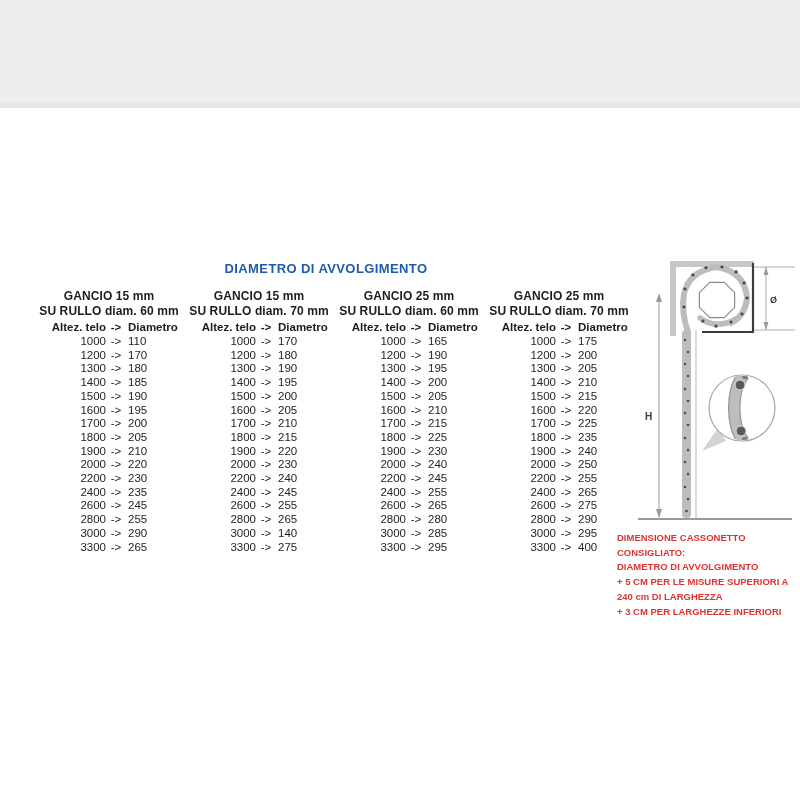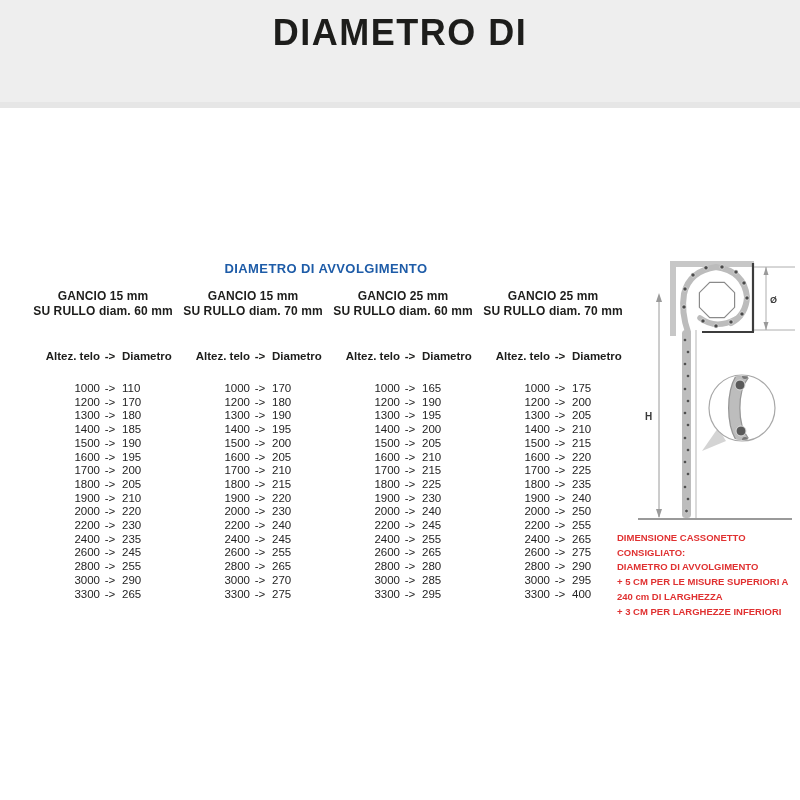--- a/index.html
+++ b/index.html
@@ -10,45 +10,44 @@
   .title-band{position:absolute;top:0;left:0;right:0;height:102px;background:var(--band-gray,#eeeeee);border-bottom:6px solid #e6e6e6;}
   .page-title{margin:0;padding-top:14px;text-align:center;font-size:36px;line-height:38px;font-weight:bold;
               color:var(--text-dark,#1d1d1b);letter-spacing:1.5px;}
   .page-title span{display:block;}
 
   
   .subtitle{position:absolute;top:261px;left:20px;width:612px;text-align:center;
             font-size:13px;font-weight:bold;letter-spacing:0.4px;color:var(--accent-blue,#1e5ca8);}
 
   
-  .tables{position:absolute;top:289px;left:22px;width:612px;display:flex;justify-content:center;}
+  .tables{position:absolute;top:289px;left:22px;width:612px;display:flex;justify-content:flex-end;}
   .dtable{width:150px;color:var(--text-dark,#1d1d1b);}
   .t-title,.t-sub{text-align:center;font-size:12px;font-weight:bold;line-height:15px;letter-spacing:0.1px;white-space:nowrap;}
-  .t-cols{display:grid;grid-template-columns:72px 20px 56px;margin-top:30px;font-size:11.5px;font-weight:bold;line-height:14px;}
+  .t-cols{display:grid;grid-template-columns:72px 20px 56px;margin-top:1px;font-size:11.5px;font-weight:bold;line-height:14px;}
   .t-row{display:grid;grid-template-columns:72px 20px 56px;font-size:11.5px;line-height:13.7px;font-weight:500;color:#242424;}
   .c-alt{text-align:right;}
   .c-arrow{text-align:center;}
   .c-dia{text-align:left;padding-left:2px;}
-  .t-body{margin-top:19px;}
+  .t-body{margin-top:1px;}
 
   
   .diagram{position:absolute;left:632px;top:252px;width:168px;height:278px;}
 
   
   .note{position:absolute;left:617px;top:531px;width:186px;color:var(--note-red,#e03131);
         font-size:9.5px;font-weight:bold;line-height:14.7px;letter-spacing:0px;white-space:nowrap;}
 </style>
 </head>
 <body>
 
 <div class="page">
 
   <header class="title-band">
     <h1 class="page-title">
-      <span>DIAMETRO DI</span>
     </h1>
   </header>
 
   <div class="subtitle">DIAMETRO DI AVVOLGIMENTO</div>
 
   <div class="tables">
 
     <section class="dtable">
       <div class="t-title">GANCIO 15 mm</div>
       <div class="t-sub">SU RULLO diam. 60 mm</div>
@@ -216,21 +215,21 @@
           <span class="c-dia">255</span>
         </div>
           <div class="t-row">
           <span class="c-alt">2800</span>
           <span class="c-arrow">-&gt;</span>
           <span class="c-dia">265</span>
         </div>
           <div class="t-row">
           <span class="c-alt">3000</span>
           <span class="c-arrow">-&gt;</span>
-          <span class="c-dia">270</span>
+          <span class="c-dia">140</span>
         </div>
           <div class="t-row">
           <span class="c-alt">3300</span>
           <span class="c-arrow">-&gt;</span>
           <span class="c-dia">275</span>
         </div>
         </div>
     </section>
 
     <section class="dtable">

